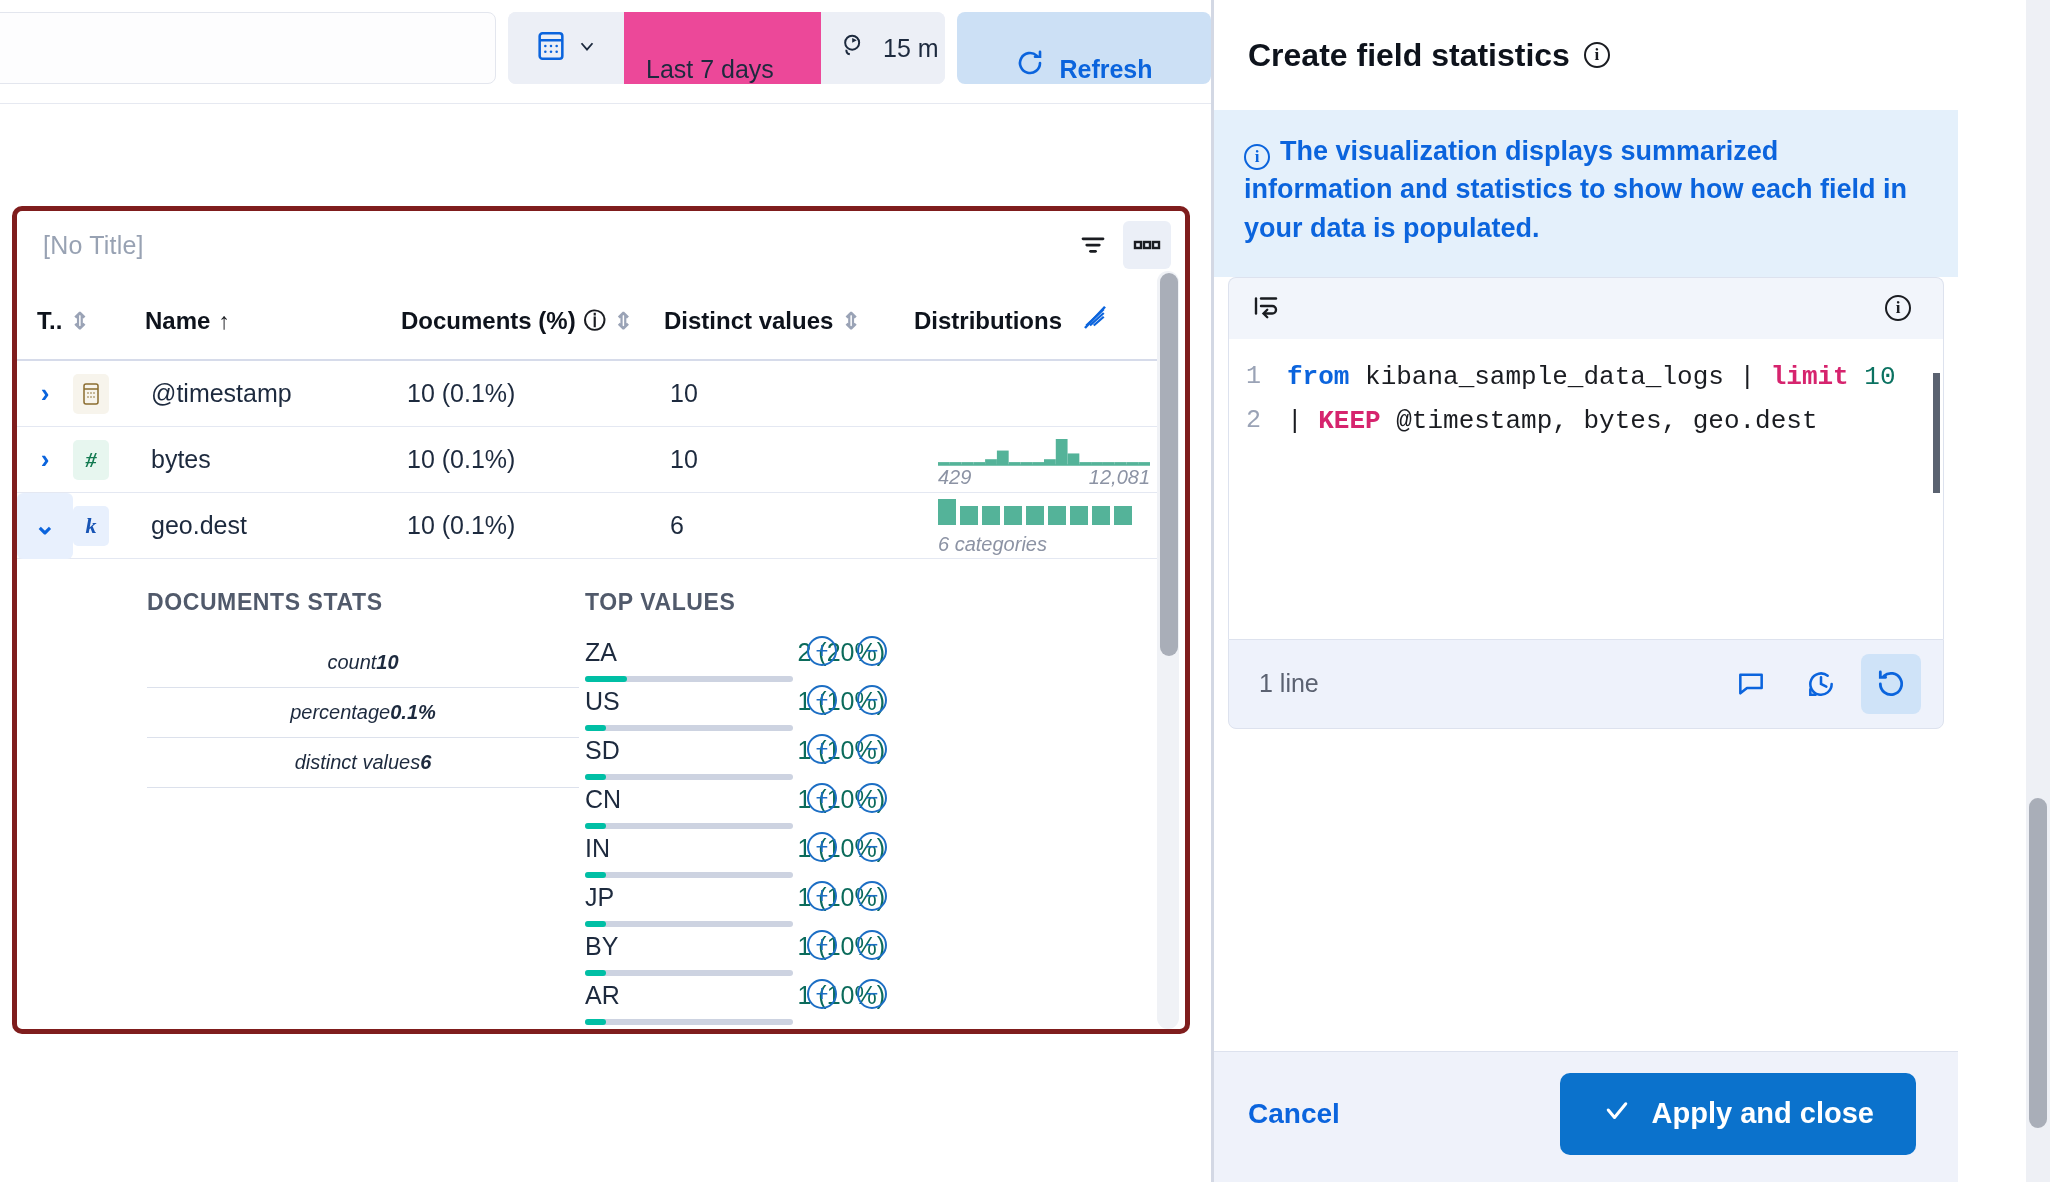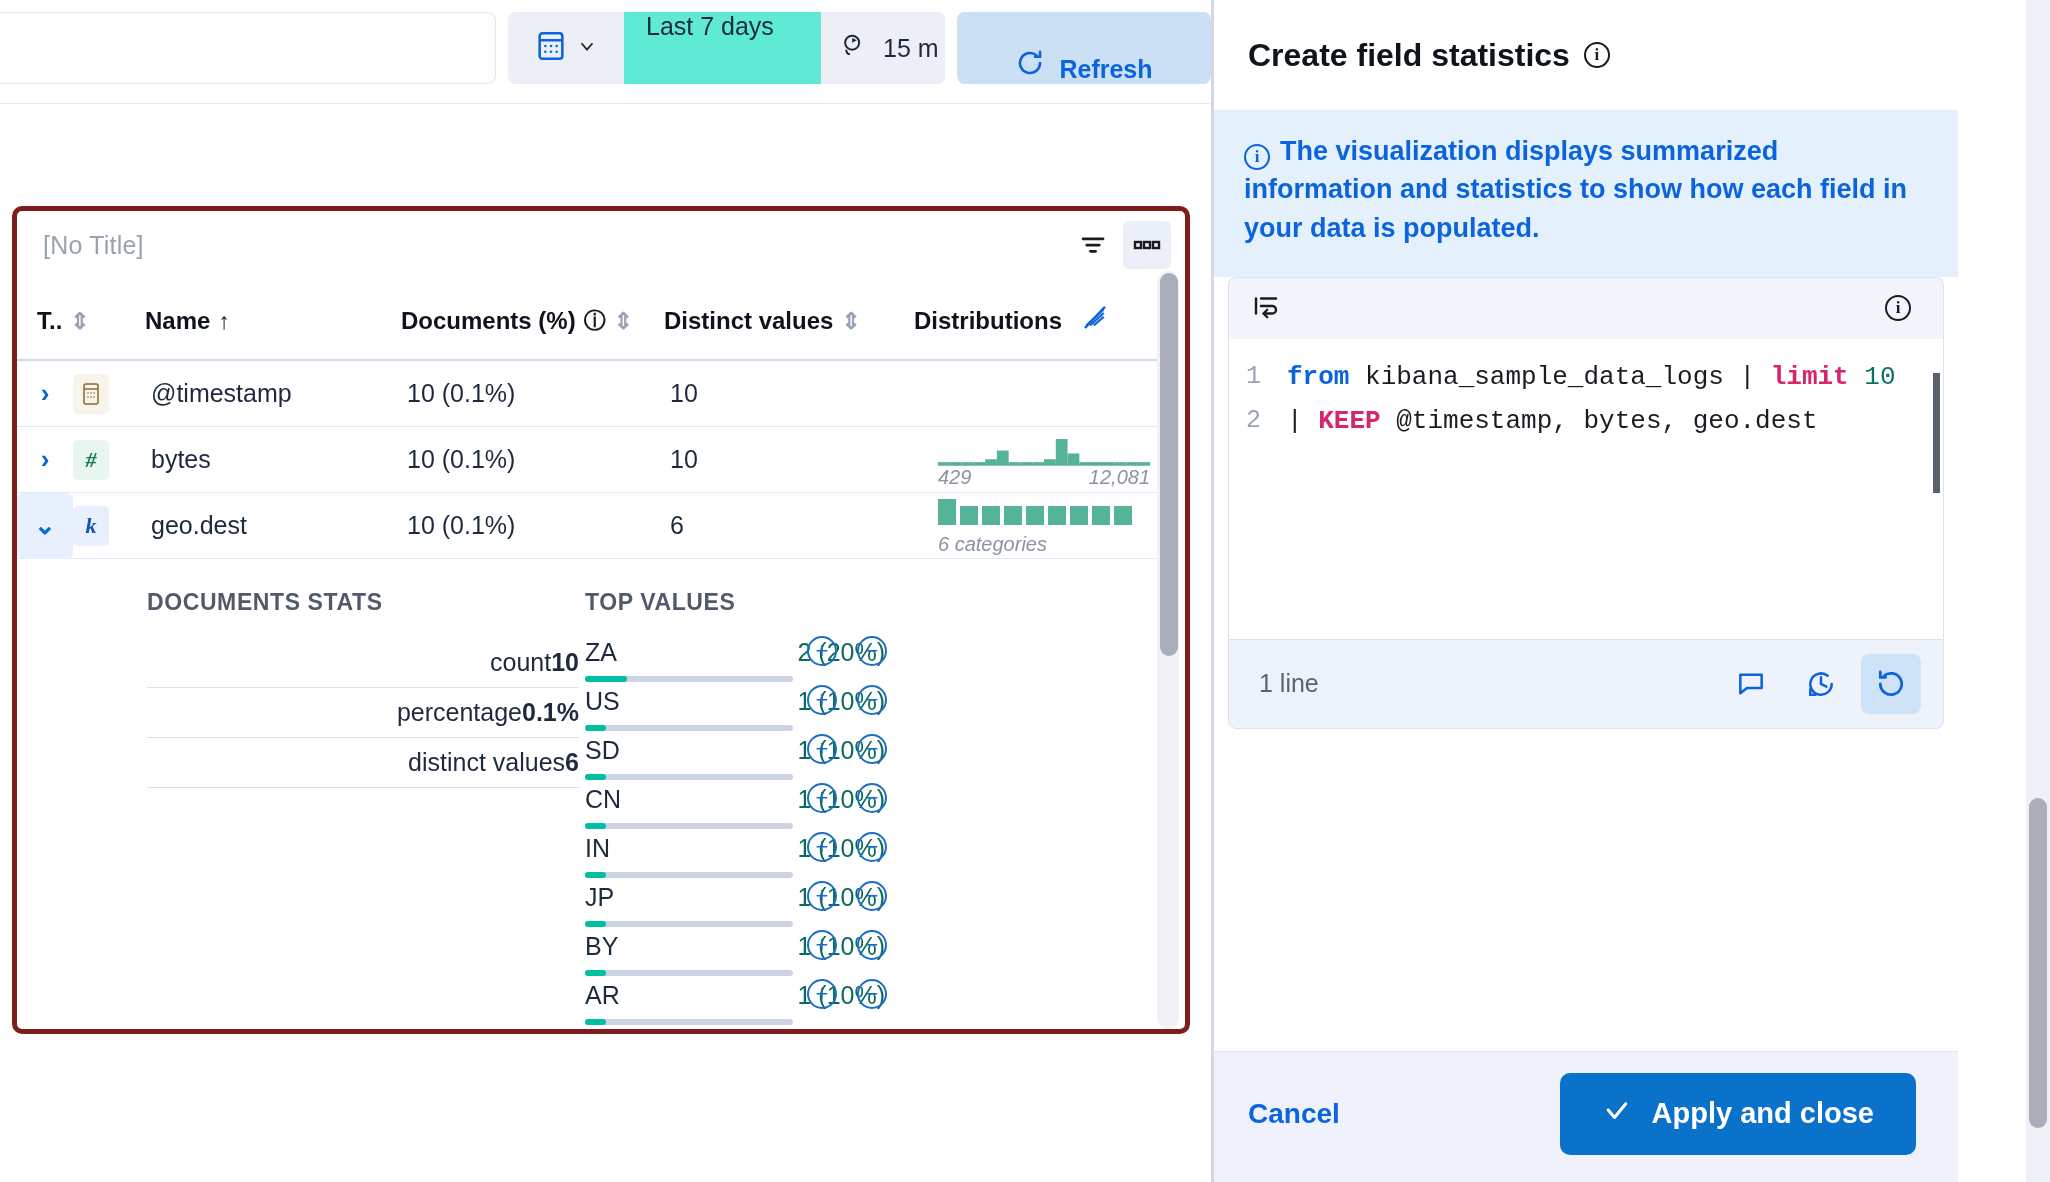--- a/index.html
+++ b/index.html
@@ -39,22 +39,22 @@
     border-radius: 8px;
     display: flex; align-items: stretch;
     overflow: hidden;
   }
   #dp-calendar {
     width: 116px; display: flex; align-items: center;
     justify-content: center; gap: 8px;
     background: #ECEFF6; cursor: pointer;
   }
   #dp-range {
-    flex: 1; background: #5eead4;
-    display: flex; align-items: flex-start; padding-left: 22px;
+    flex: 1; background: #ec4899;
+    display: flex; align-items: flex-end; padding-left: 22px;
     font-size: 25px; color: #1D2A3E; cursor: text;
   }
   #dp-refreshint {
     width: 124px; background: #ECEFF6;
     display: flex; align-items: center; gap: 18px;
     padding-left: 16px;
     font-size: 25px; color: #1D2A3E; cursor: pointer;
   }
   #refresh-btn {
     position: absolute; left: 957px; top: 12px;
@@ -165,23 +165,23 @@
     display: flex; padding: 30px 0 0 0;
   }
   #doc-stats { width: 560px; padding-left: 130px; }
   #top-values { width: 560px; padding-left: 8px; }
   .section-title {
     font-size: 23px; font-weight: bold; color: #515A6B;
     letter-spacing: 0.6px; margin-bottom: 22px;
   }
   .ds-row {
     width: 432px; height: 50px;
-    display: flex; align-items: center; justify-content: flex-end;
+    display: flex; align-items: center; justify-content: center;
     border-bottom: 1px solid #DCE1EC;
-    font-size: 25px; color: #1D2A3E;
+    font-size: 20px; color: #1D2A3E; font-style: italic;
   }
   .ds-val { font-weight: bold; }
 
   .tv-row {
     width: 300px; position: relative;
     margin-bottom: 20px;
   }
   .tv-line { display: flex; align-items: center; }
   .tv-key { font-size: 25px; color: #1D2A3E; width: 120px; }
   .tv-cnt {

